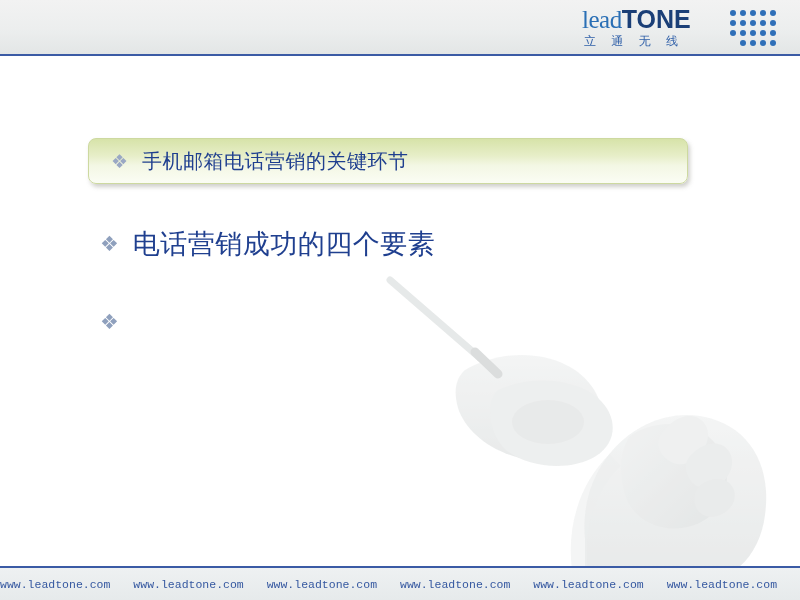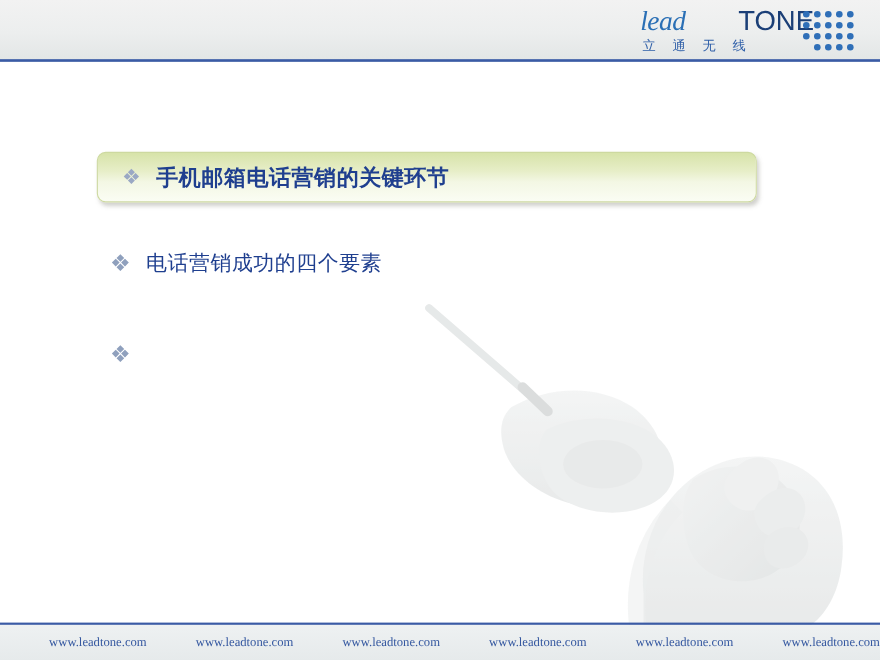--- a/index.html
+++ b/index.html
@@ -50,30 +50,28 @@
     position: absolute;
     left: 0;
     top: 0;
     font-size: 25px;
     line-height: 26px;
     letter-spacing: -0.5px;
     white-space: nowrap;
   }
   .logo-lead {
     color: #2a6fb5;
-    font-style: italic;
     font-weight: normal;
     font-family: "Liberation Serif", serif;
   }
   .logo-tone {
     color: #1b3f77;
-    font-weight: normal;
+    font-weight: bold;
     font-family: "Liberation Sans", sans-serif;
     letter-spacing: 0px;
-    padding-left: 48px;
   }
   .logo-cn {
     position: absolute;
     left: 2px;
     top: 27px;
     font-size: 12px;
     color: #2f5fa8;
     letter-spacing: 6px;
     white-space: nowrap;
     font-family: Liberation Sans, sans-serif;
@@ -153,24 +151,23 @@
   }
   .btext {
     color: #1f3f8f;
     font-size: 21px;
     font-family: "DejaVu Sans", "Liberation Sans", sans-serif;
     letter-spacing: 0.5px;
     white-space: nowrap;
   }
   .bullet-highlight .btext {
     font-size: 20px;
-    font-weight: bold;
   }
   .bullet-plain .btext {
-    font-size: 19px;
+    font-size: 27px;
   }
   .bullet-plain .dia {
     font-size: 21px;
   }
 
   
   .footer {
     position: absolute;
     left: 0;
     bottom: 0;
@@ -184,23 +181,23 @@
     left: 0;
     top: 0;
     width: 800px;
     height: 32px;
     display: flex;
     align-items: center;
   }
   .footer-strip span {
     color: #3558a0;
     font-size: 11.5px;
-    font-family: Liberation Serif, serif;
+    font-family: Liberation Mono, monospace;
     flex: 1 1 0;
-    text-align: right;
+    text-align: left;
     white-space: nowrap;
   }
 </style>
 </head>
 <body>
 
 <div class="slide">
 
   <div class="header">
     <div class="logo-block">

